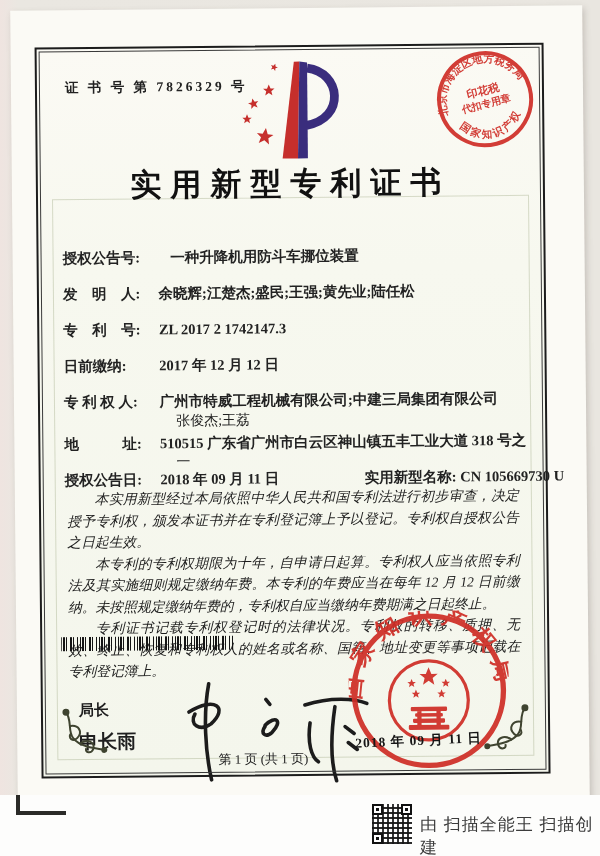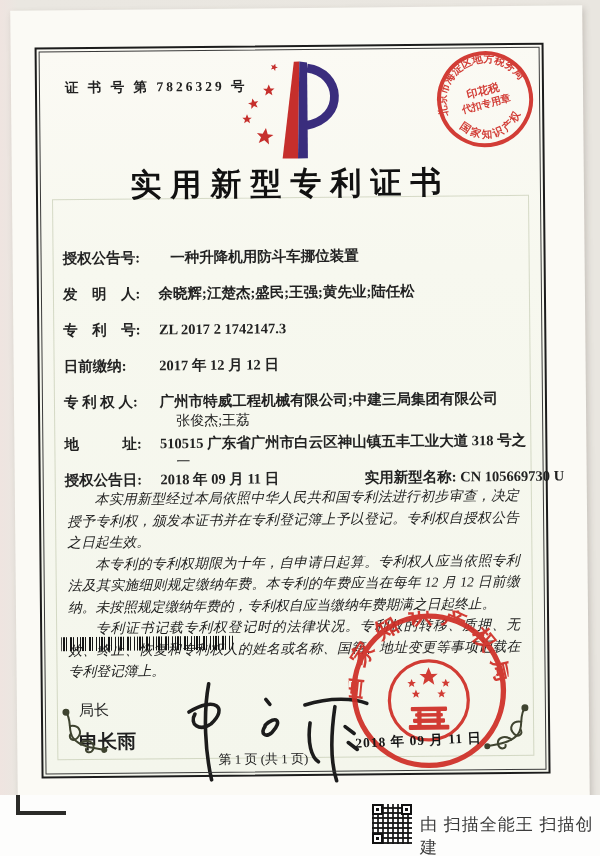--- a/index.html
+++ b/index.html
@@ -33,21 +33,21 @@
   .row .val{font-weight:bold;}
   .wrap2{position:absolute;left:136px;font-size:14px;font-weight:normal;color:#222;}
   .grant-right{position:absolute;left:300px;top:0;}
   .body-text{position:absolute;left:26px;top:440px;width:452px;font-size:13.8px;line-height:21.5px;
     color:#1d1d1d;text-align:justify;}
   .body-text p{margin:0;text-indent:2em;font-style:italic;}
   .barcode{position:absolute;left:19px;top:588px;width:172px;height:14px;
     background:repeating-linear-gradient(90deg,#141414 0 1px,transparent 1px 2px,#141414 2px 4px,
       transparent 4px 5px,#141414 5px 6px,transparent 6px 9px,#141414 9px 11px,
       transparent 11px 12px,#141414 12px 13px,transparent 13px 16px,#141414 16px 17px,transparent 17px 19px);}
-  .director-label{position:absolute;left:36px;top:652px;font-size:15px;font-weight:normal;}
+  .director-label{position:absolute;left:36px;top:652px;font-size:15px;font-weight:bold;}
   .director-name{position:absolute;left:36px;top:680px;font-size:19px;font-weight:bold;}
   .signature{position:absolute;left:126px;top:622px;width:215px;height:118px;}
   .main-seal{position:absolute;left:306px;top:565px;width:160px;height:160px;opacity:.93;}
   .seal-date{position:absolute;left:312px;top:686px;font-size:13.5px;font-weight:bold;color:#161616;
     transform:rotate(-2deg);letter-spacing:1px;}
   .footer{position:absolute;left:0;top:703px;width:440px;text-align:center;font-size:13px;color:#222;}
   .corner-flourish{position:absolute;width:52px;height:52px;}
   .cf-left{left:16px;bottom:18px;}
   .cf-right{right:16px;bottom:18px;transform:scaleX(-1);}
   .qr{position:absolute;left:372px;top:804px;width:40px;height:40px;background:

